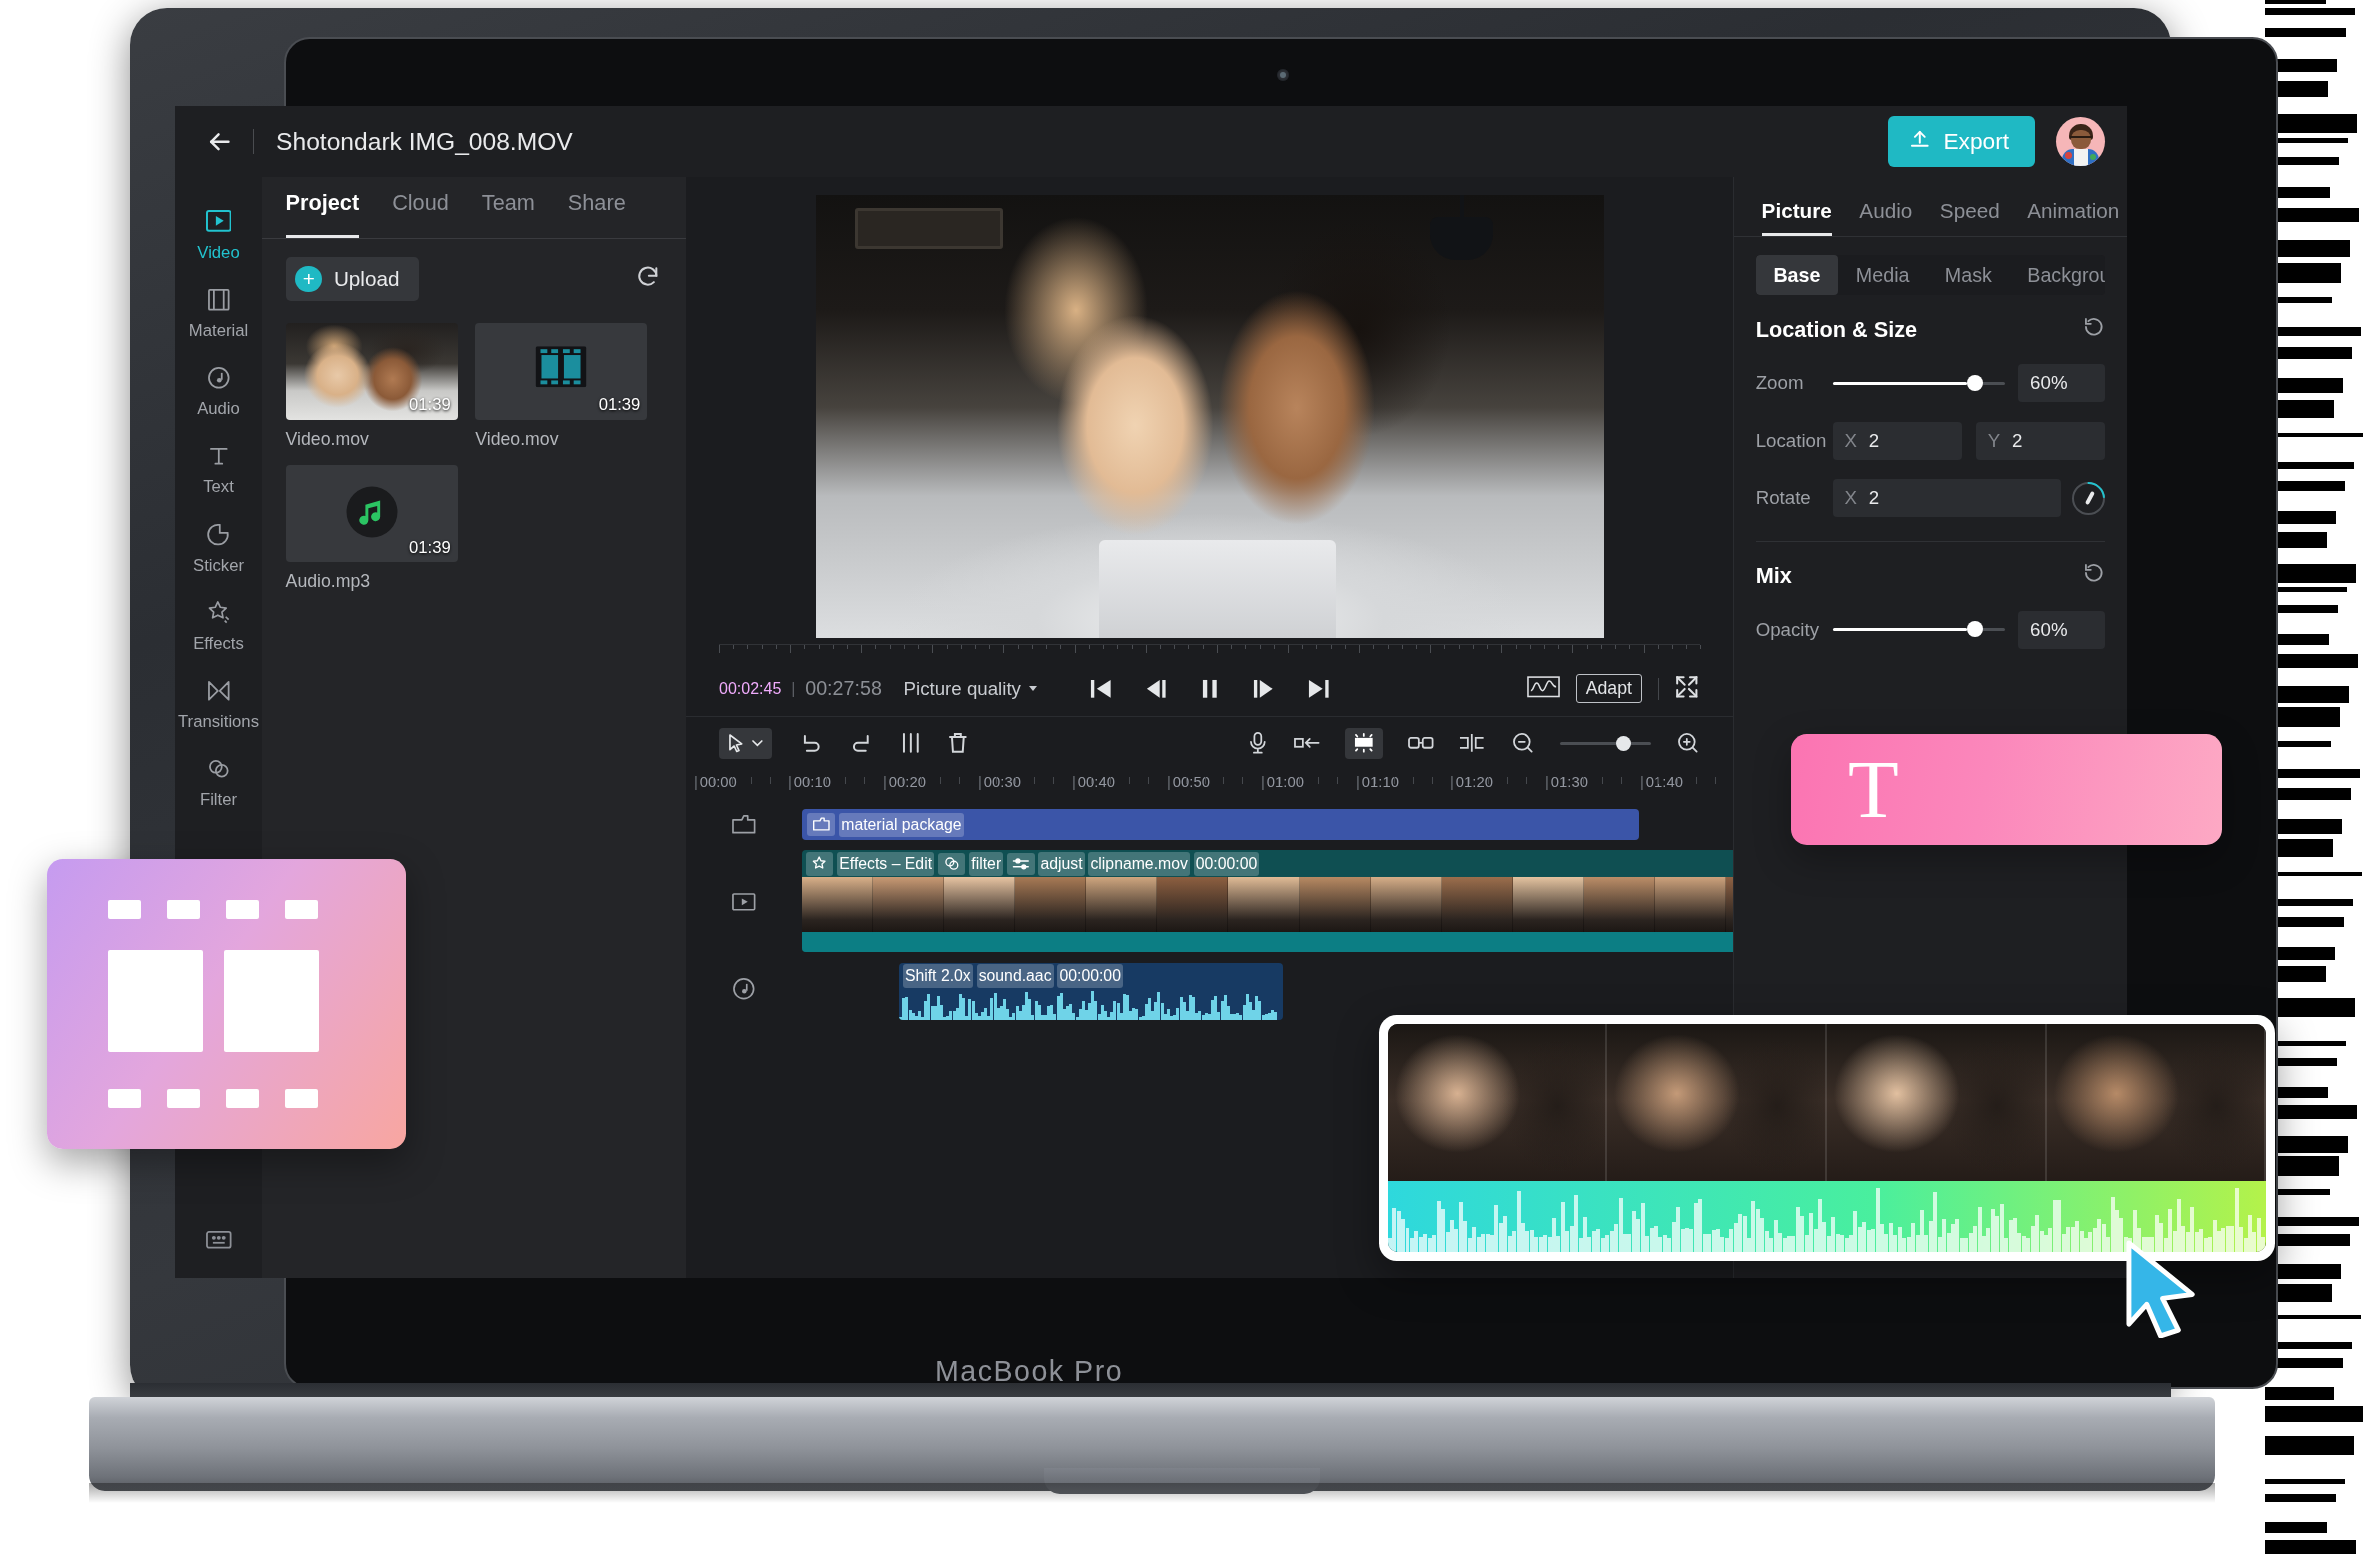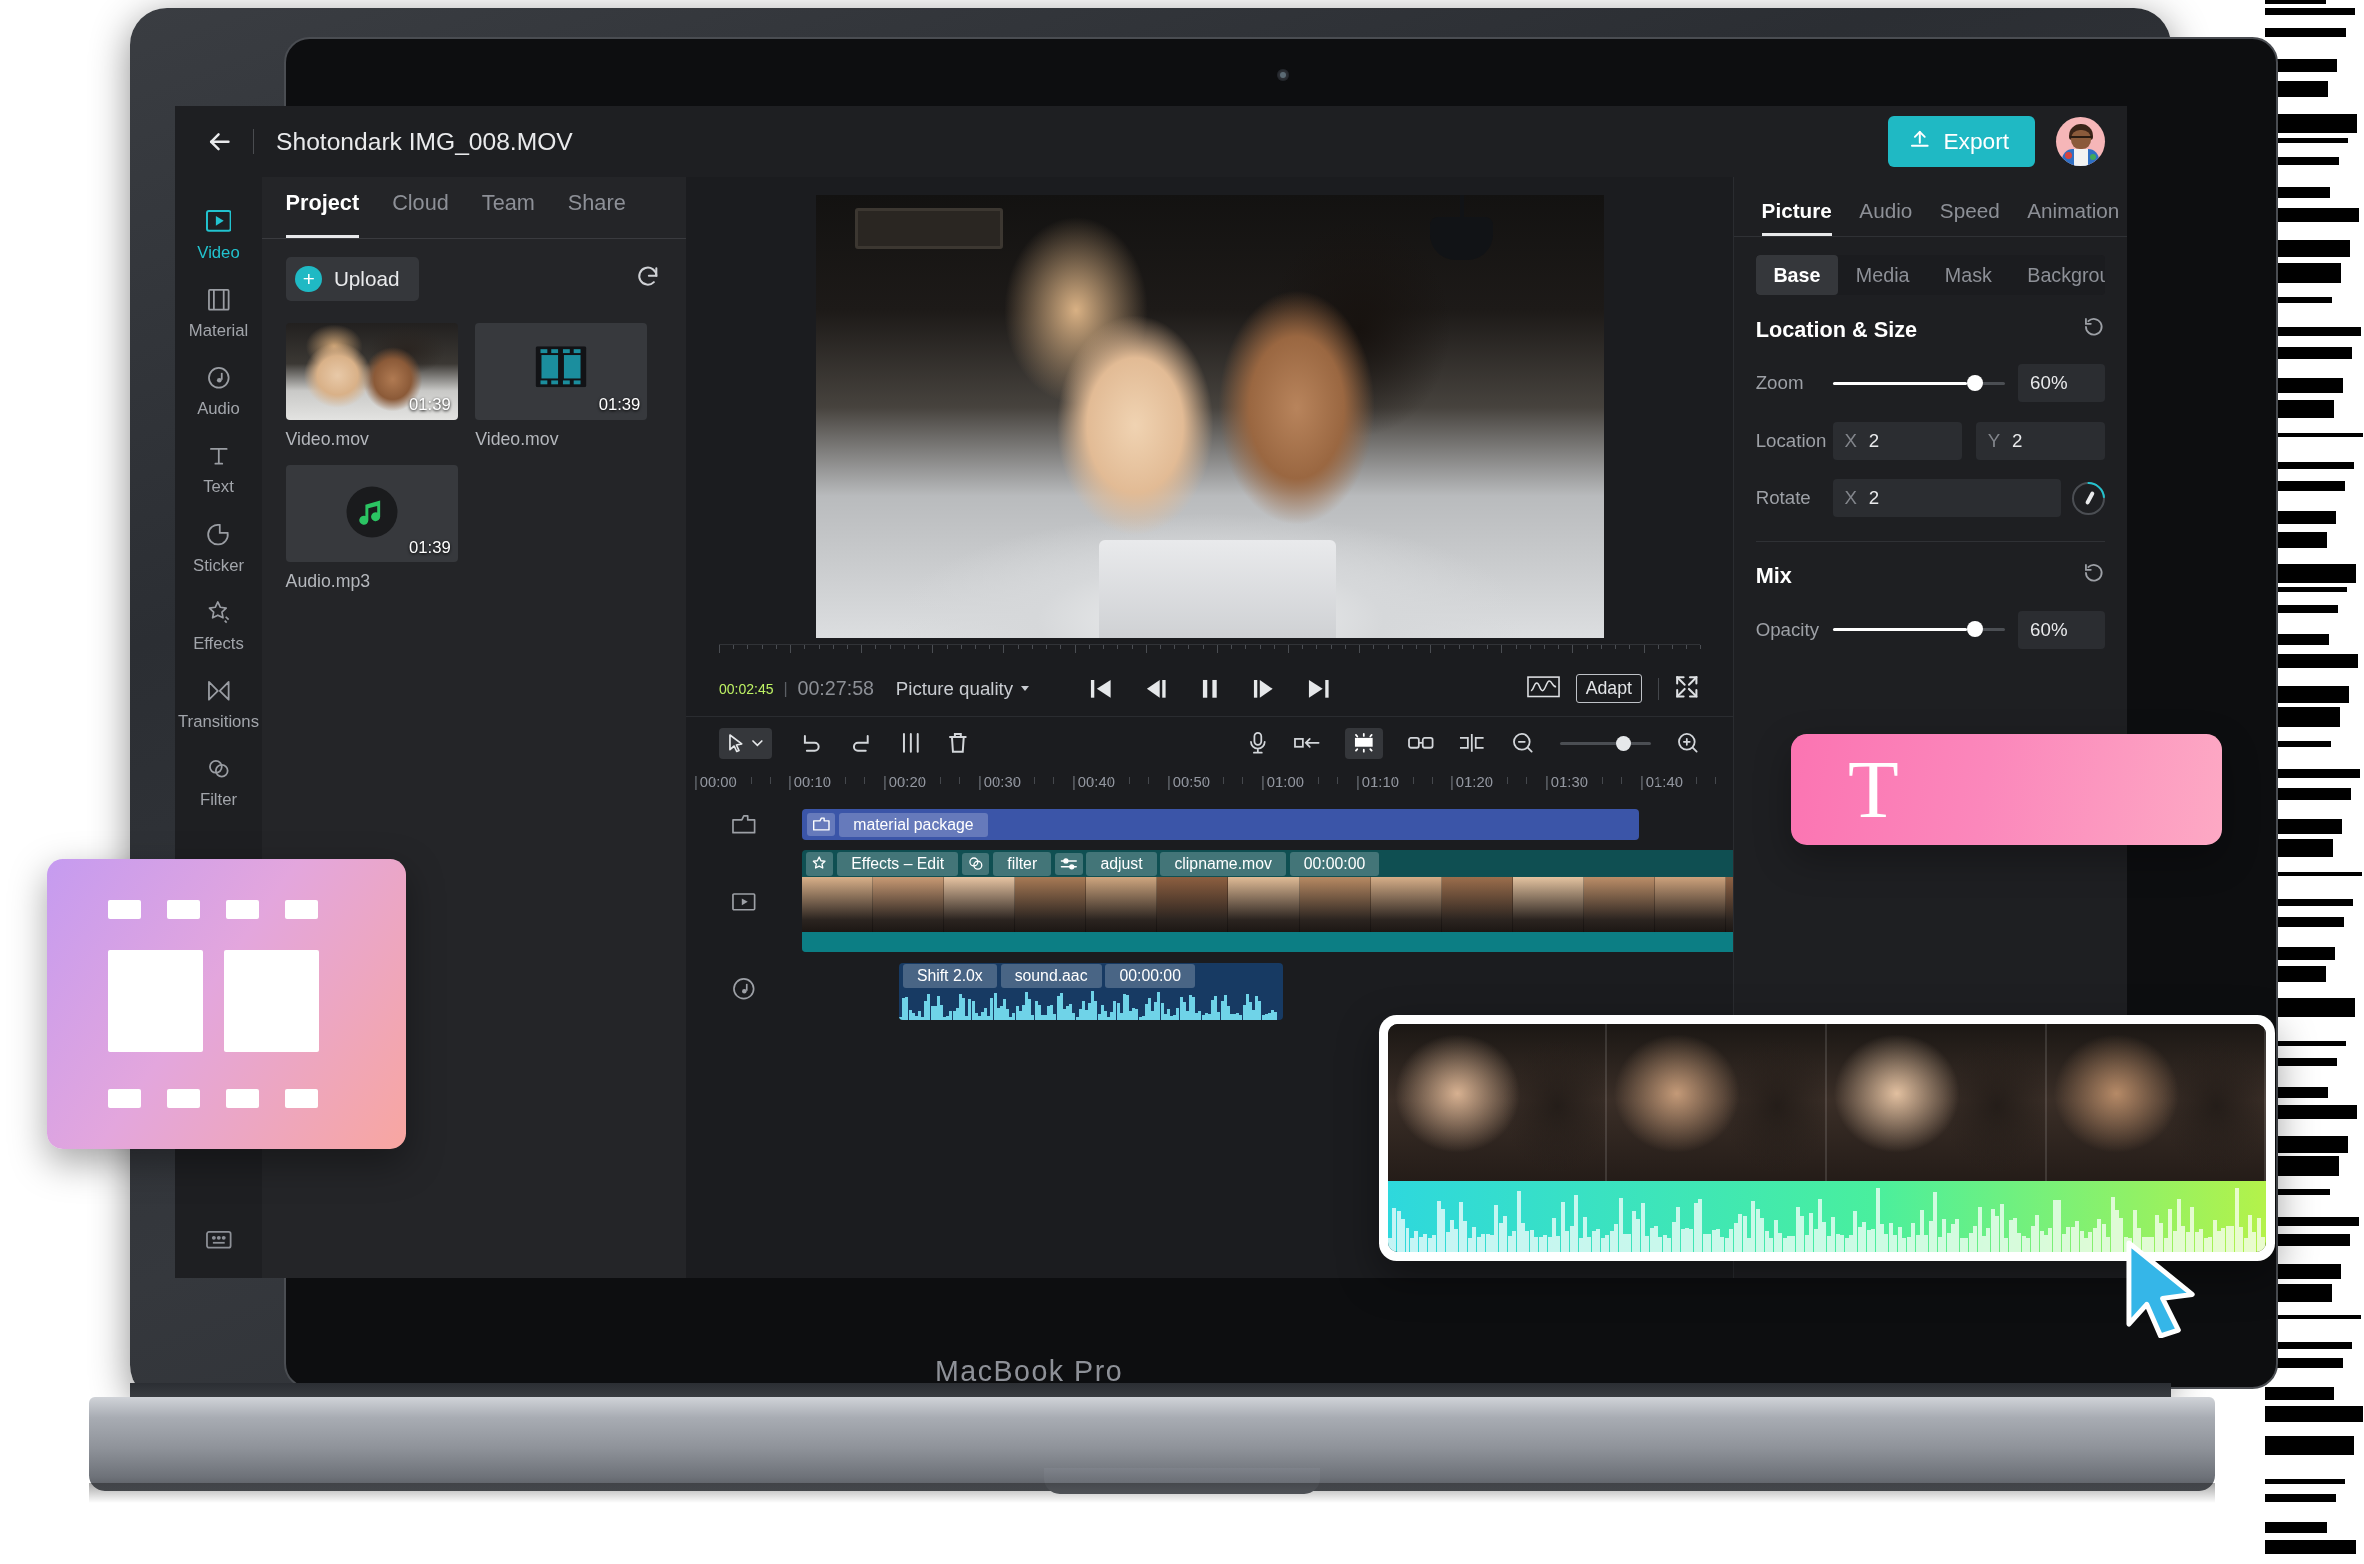--- a/index.html
+++ b/index.html
@@ -154,21 +154,21 @@
   .caption {
     position:absolute; left:50%; bottom:27.6px; transform:translateX(-50%);
     background:rgba(120,122,124,.78); color:#fff; font-size:27.6px;
     padding:13.8px 37px; border-radius:5.9px; white-space:nowrap;
   }
 
   
   .scrub { height:17.7px; margin:5.9px 33px 0; border-top:1px solid #313337; position:relative; }
   .scrub i { position:absolute; top:0; width:1px; height:6.9px; background:#4a4d52; }
   .transport { height:55px; display:flex; align-items:center; padding:0 33px; color:#d6d8dc; position:relative; }
-  .time-cur { font-size:14px; color:#bef264; }
+  .time-cur { font-size:16px; color:#f0abfc; }
   .time-div { color:#5c5f65; margin:0 9.9px; }
   .time-tot { font-size:19.7px; color:#8c8f95; }
   .pq { display:flex; align-items:center; gap:7.9px; font-size:18.7px; color:#c9ccd1; margin-left:21.7px; cursor:pointer; }
   .caret { width:0;height:0;border-left:4.9px solid transparent;border-right:4.9px solid transparent;border-top:5.9px solid #c9ccd1; }
   .t-ctrls { position:absolute; left:50%; transform:translateX(-50%); display:flex; align-items:center; gap:31.5px; }
   .t-btn { cursor:pointer; display:flex; align-items:center; }
   .t-right { margin-left:auto; display:flex; align-items:center; gap:15.8px; }
   .adapt-btn { border:1px solid #bfc2c7; border-radius:3px; padding:3px 8.9px; font-size:17.7px; color:#e3e5e8; cursor:pointer; }
   .vline { width:1px; height:21.7px; background:#44474c; }
 
@@ -184,21 +184,21 @@
 
   
   .ruler { height:29.6px; display:flex; align-items:center; padding-left:116px; position:relative;
            background:#1b1c1f; overflow:hidden; }
   .rk { position:absolute; font-size:14.8px; color:#9397a0; top:4.9px; }
   .rk span { color:#6e7279; margin-right:2px; }
   .rtick { position:absolute; top:7.9px; width:1px; height:6.9px; background:#45484d; }
   .tracks { flex:1; position:relative; overflow:hidden; background:#1b1c1f; }
   .track-heads { position:absolute; left:0; top:0; width:116px; height:100%; }
   .th { position:absolute; left:45px; color:#9da0a6; }
-  .chip { background:rgba(255,255,255,.22); color:#fff; font-size:15.8px; padding:3px 14px; border-radius:3px; margin-right:3.9px; white-space:nowrap; }
+  .chip { background:rgba(255,255,255,.22); color:#fff; font-size:15.8px; padding:3px 2px; border-radius:3px; margin-right:3.9px; white-space:nowrap; }
   .chip-ico { background:rgba(255,255,255,.22); border-radius:3px; padding:3px 4.9px; margin-right:3.9px; display:inline-flex; }
   .trk-pkg { position:absolute; left:116px; top:9.9px; height:31.5px; width:837px;
              background:#3b55a8; border-radius:3.9px; display:flex; align-items:center; padding:0 4.9px; }
   .trk-vid { position:absolute; left:116px; top:51px; height:102px; width:995px;
              background:#0f4f52; border-radius:3.9px; overflow:hidden; }
   .vid-head { height:27.6px; display:flex; align-items:center; padding:0 3.9px; }
   .vid-strip { position:absolute; left:0; right:0; top:27.6px; height:55px; display:flex; }
   .vid-strip i { flex:1 1 0; height:100%; border-right:1px solid rgba(0,0,0,.25); }
   .vid-wave { position:absolute; left:0; right:0; bottom:0; height:19.7px; background:#0c7e84; }
   .trk-aud { position:absolute; left:213px; top:164px; height:57px; width:384px;

